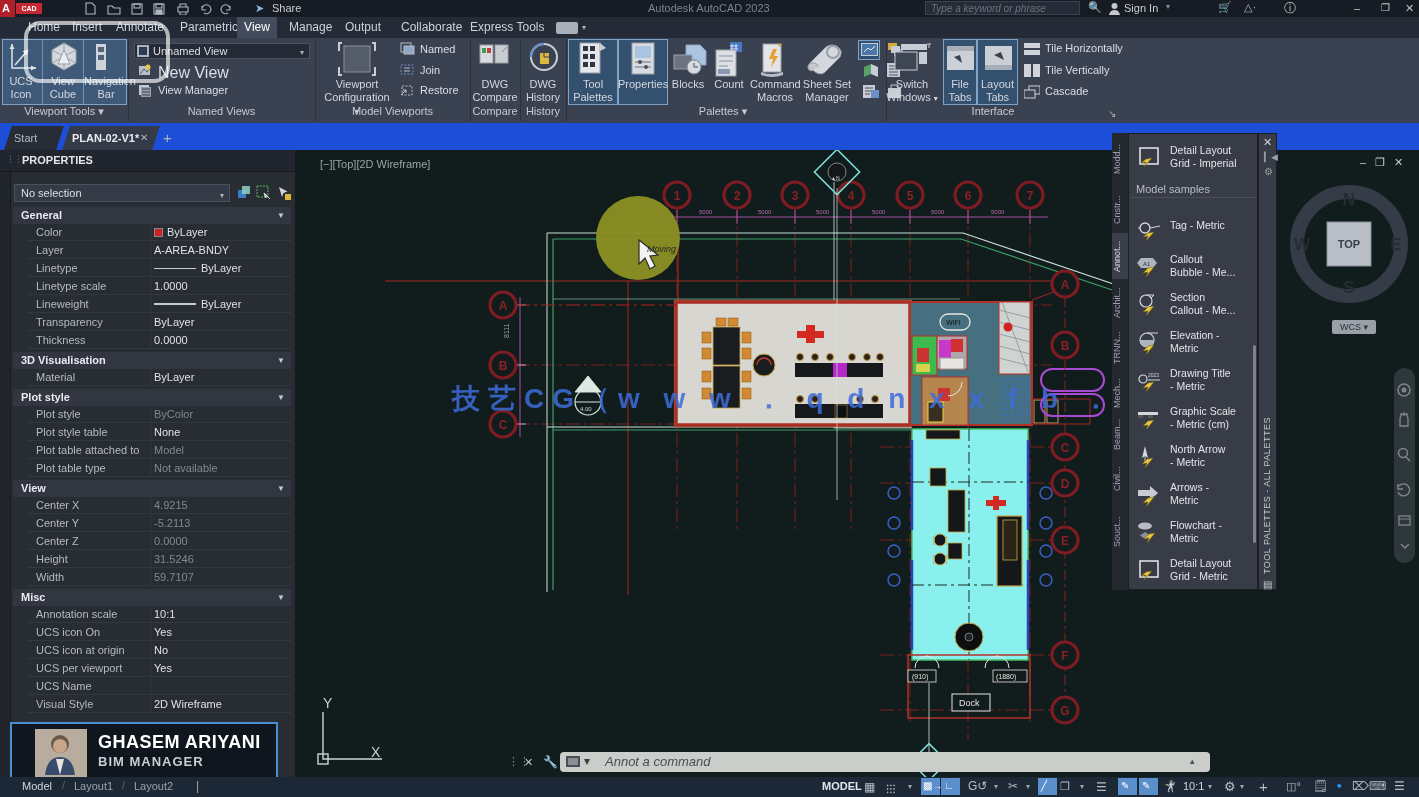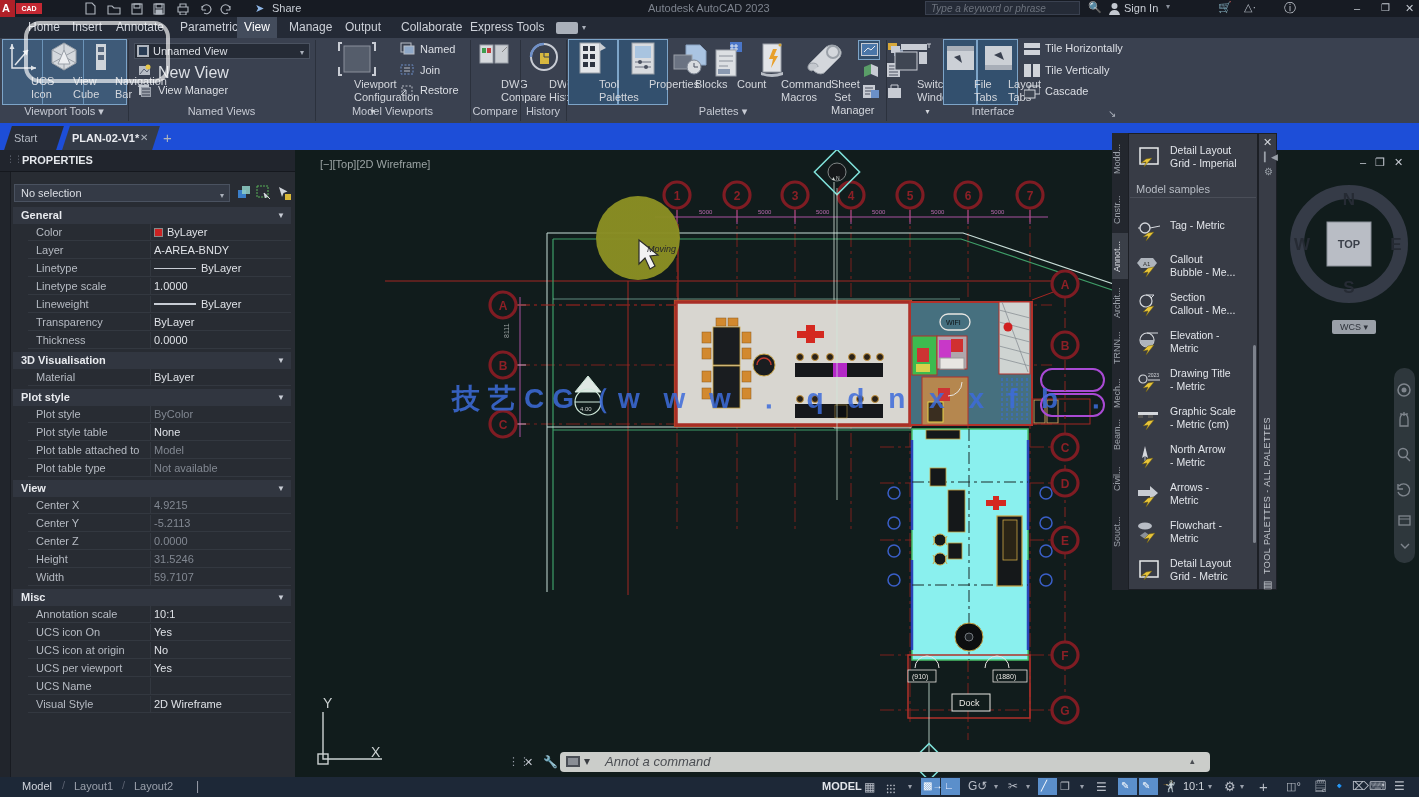--- a/index.html
+++ b/index.html
@@ -9,21 +9,21 @@
   #stage { position:relative; width:1419px; height:797px; }
   
   #titlebar { left:0; top:0; width:1419px; height:17px; background:#171b23; color:#9aa0ab; font-size:11px; }
   
   #menurow { left:0; top:17px; width:1419px; height:21px; background:#242a36; }
   .mtab { position:absolute; top:0; height:21px; line-height:21px; color:#cdd1d9; font-size:12px; }
   
   #ribbon { left:0; top:38px; width:1419px; height:85px; background:#3a4150; }
   .rsep { position:absolute; top:2px; width:1px; height:81px; background:#2b313d; }
   .rlabel { position:absolute; top:67px; width:100%; text-align:center; color:#c6cad3; font-size:11px; }
-  .rbtn-label { color:#d4d7dd; font-size:11px; text-align:center; line-height:13px;padding-left:31px; }
+  .rbtn-label { color:#d4d7dd; font-size:11px; text-align:center; line-height:13px; }
   
   #filetabs { left:0; top:123px; width:1419px; height:27px; background:#1d4ed8; }
   
   #props { left:0; top:150px; width:295px; height:627px; background:#282c33; }
   .sechead { position:absolute; left:13px; width:278px; height:17px; background:#313640; color:#e8eaee;
      font-size:11px; font-weight:bold; line-height:17px; }
   .prow { position:absolute; left:28px; width:263px; height:17px; font-size:11px; line-height:17px;
      border-bottom:1px solid #333840; }
   .plab { position:absolute; left:8px; color:#b6bbc3; }
   .pval { position:absolute; left:126px; color:#dfe2e7; }
@@ -726,20 +726,32 @@
     <div class="prow" style="top:528px">
         <span class="plab">UCS Name</span>
         <span class="pcell"></span>
       </div>
     <div class="prow" style="top:546px">
         <span class="plab">Visual Style</span>
         <span class="pcell"></span>
         <span class="pval">2D Wireframe</span>
       </div>
 
+    <div class="abs" style="left:10px;top:572px;width:268px;height:57px;background:#10161d;border:2px solid #4a8fd4">
+
+      <svg class="abs" style="left:23px;top:5px" width="52" height="49">
+          <rect width="52" height="49" fill="#b8ac9e"></rect>
+          <circle cx="25" cy="15" r="9" fill="#6b5846"></circle>
+          <circle cx="25" cy="17" r="7" fill="#caa688"></circle>
+          <path d="M10 46 q2 -18 15 -18 q13 0 15 18 z" fill="#3a4a6a"></path>
+          <path d="M21 30 h8 l-4 16 z" fill="#e8e4dc"></path>
+        </svg>
+      <div class="abs" style="left:86px;top:8px;color:#fff;font-size:18px;font-weight:bold;letter-spacing:0.5px">GHASEM ARIYANI</div>
+      <div class="abs" style="left:86px;top:30px;color:#c9ced6;font-size:13px;font-weight:bold;letter-spacing:1px">BIM MANAGER</div>
+    </div>
   </div>
 
   <div class="abs" id="palette" style="left:1112px;top:133px;width:165px;height:457px;z-index:40">
 
     <div class="abs" style="left:0;top:0;width:16px;height:457px;background:#23272e"></div>
     <div class="abs vt" style="top:3px">Modd...</div>
     <div class="abs vt" style="top:54px">Cnstr...</div>
     <div class="abs vt" style="top:100px;background:#3a3f48;color:#d8dbe0">Annot...</div>
     <div class="abs vt" style="top:147px">Archit...</div>
     <div class="abs vt" style="top:192px">TRNN...</div>

